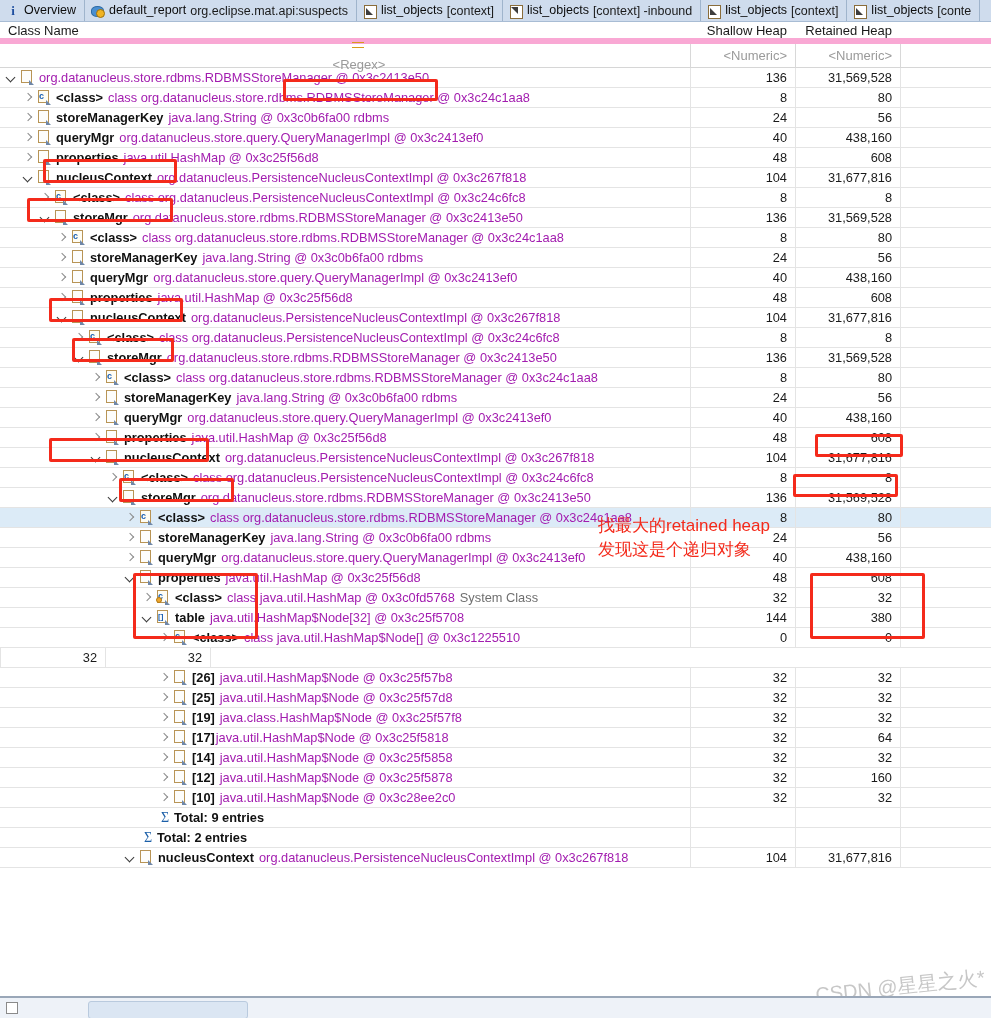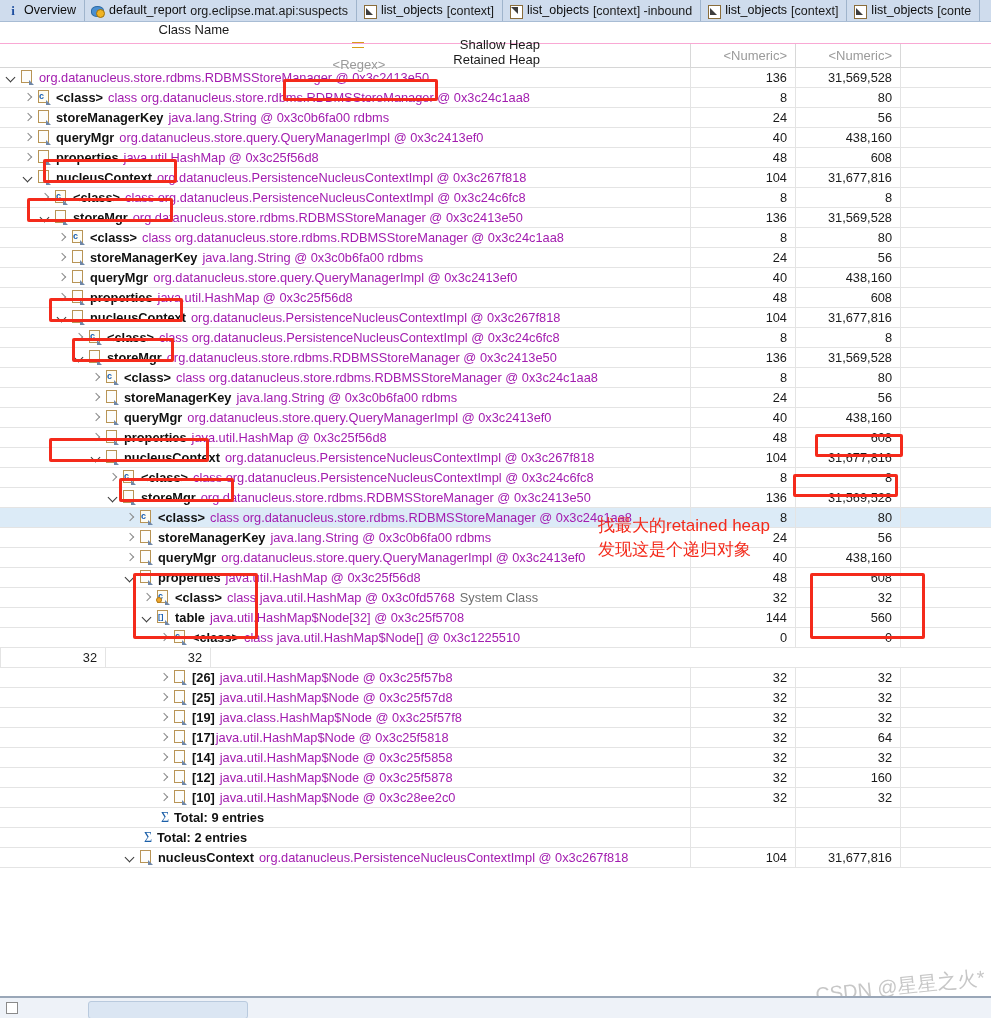--- a/index.html
+++ b/index.html
@@ -74,22 +74,21 @@
 
   
   #header-area { position: relative; }
   #colheader {
     display: flex;
     height: 22px;
     background: #ffffff;
     font-size: 13px;
     color: #1a1a1a;
     align-items: center;
-    border-bottom: 1px solid #f9a8d4;
-    flex-direction: column;
+    border-bottom: 6px solid #f9a8d4;
   }
   .col-class { width: 690px; padding-left: 8px; }
   .col-shallow { width: 105px; text-align: right; padding-right: 8px; }
   .col-retained { width: 105px; text-align: right; padding-right: 8px; }
   .col-pad { flex: 1; }
 
   #filterrow {
     display: flex;
     height: 24px;
     align-items: center;
@@ -713,21 +712,21 @@
           <span class="twisty open"></span>
           <span class="oicon arr">
             <span class="page"></span>
             <span class="corner"></span>
             <span class="letter">[]</span>
           </span>
           <span class="nm">table</span>
           <span class="ty" style="margin-left: 5px;">java.util.HashMap$Node[32] @ 0x3c25f5708</span>
         </div>
         <div class="cell-num">144</div>
-        <div class="cell-num">560</div>
+        <div class="cell-num">380</div>
         <div class="cell-tail"></div>
       </div>
       <div class="row">
         <div class="cell-name" style="padding-left: 157px;">
           <span class="twisty closed"></span>
           <span class="oicon cls">
             <span class="page"></span>
             <span class="corner"></span>
             <span class="letter">c</span>
           </span>

